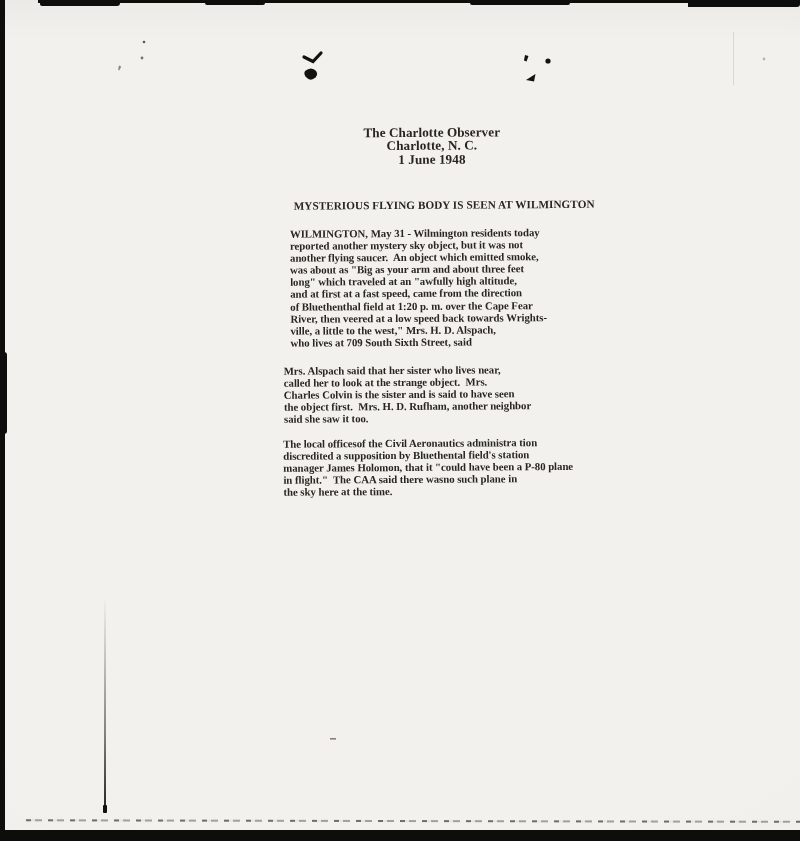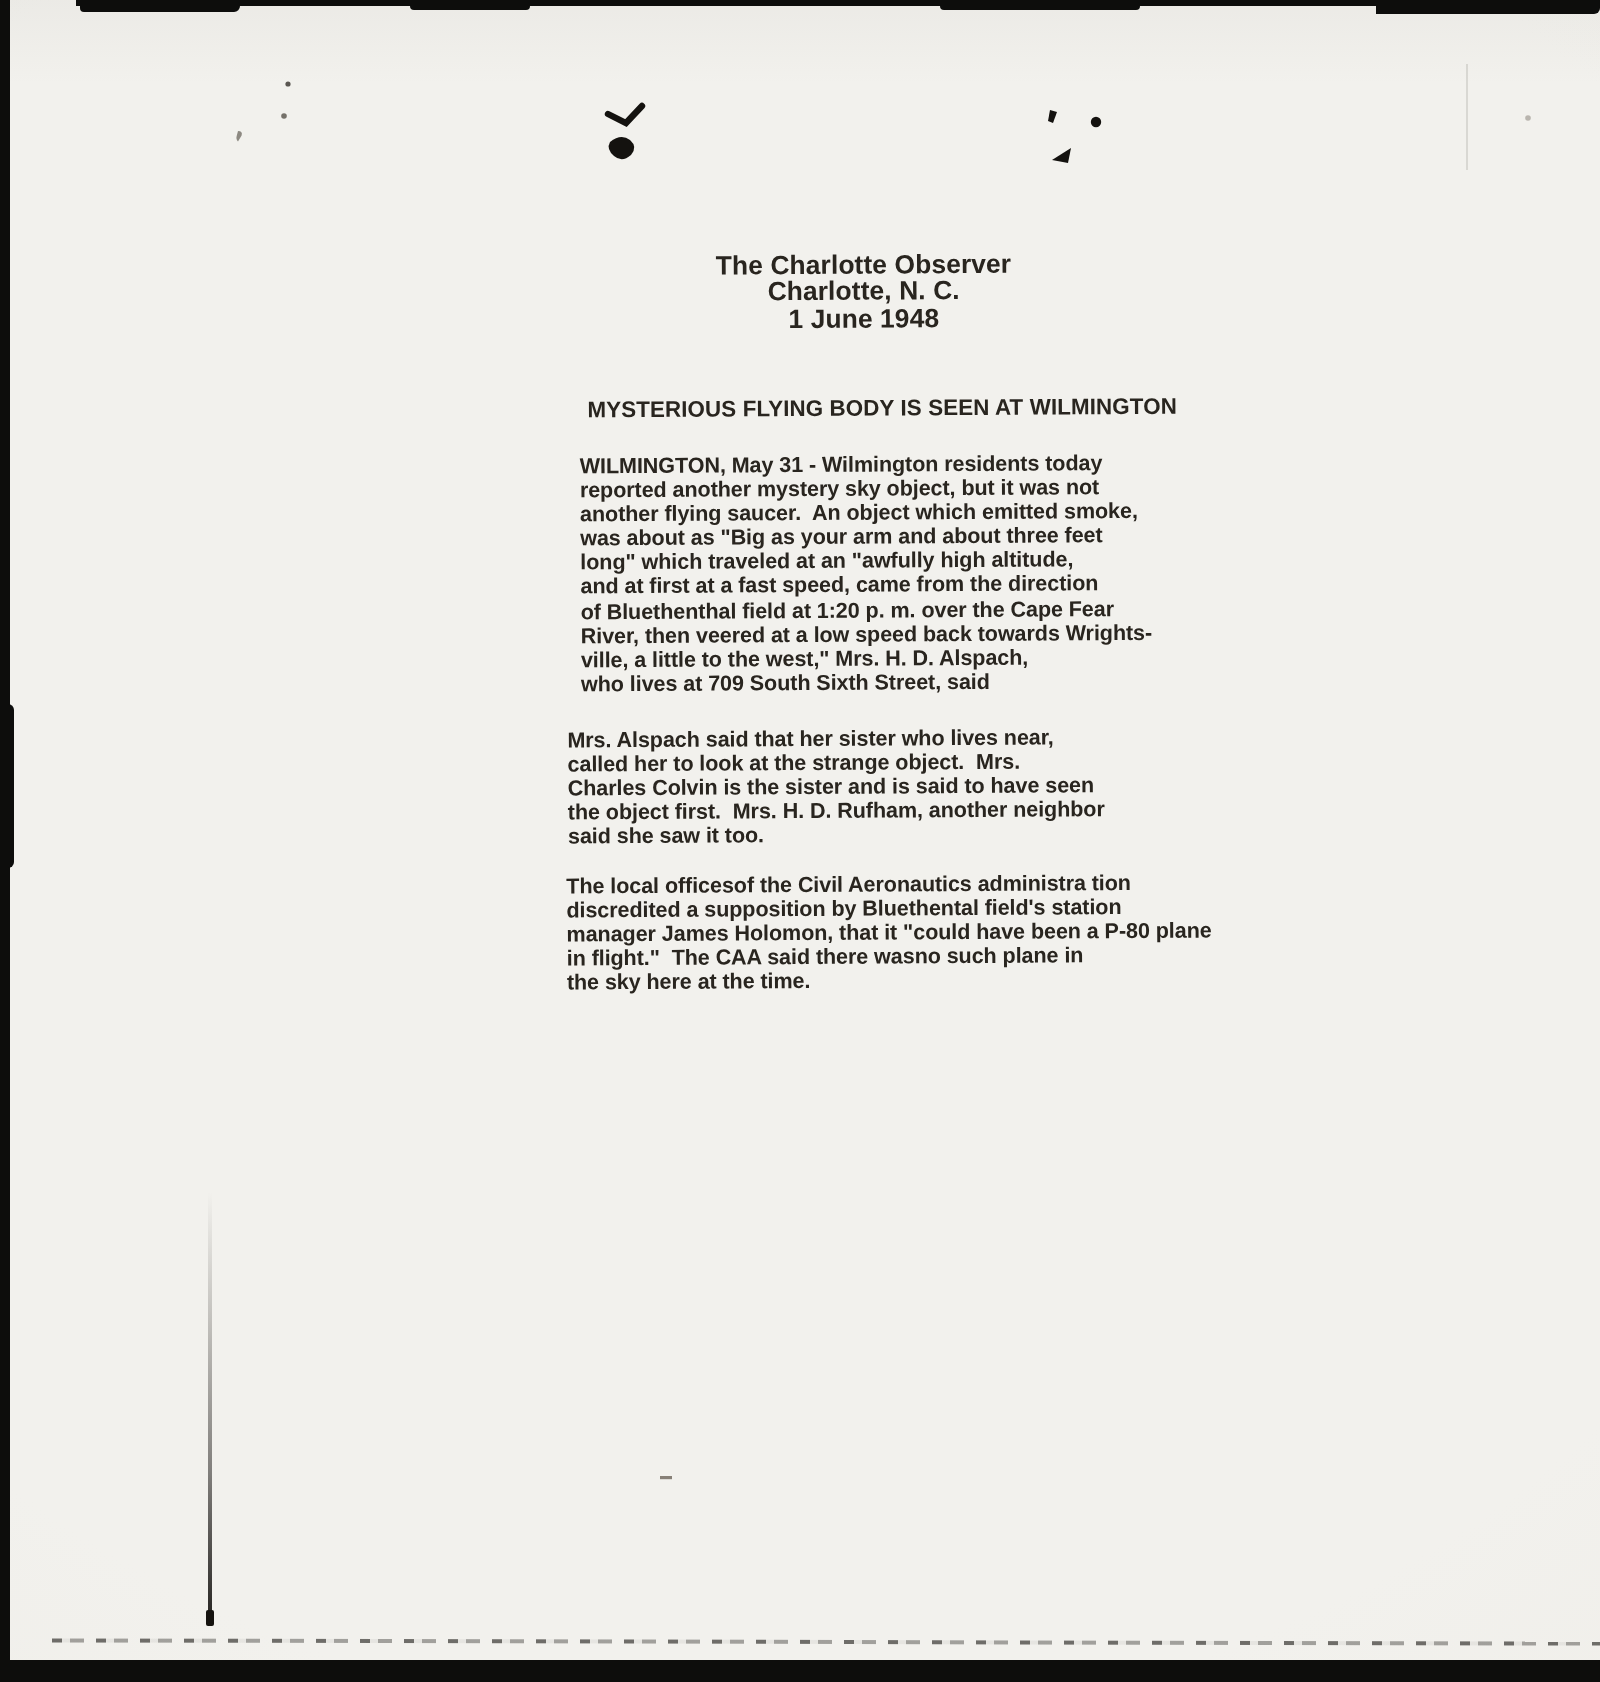--- a/index.html
+++ b/index.html
@@ -1,21 +1,21 @@
 <!DOCTYPE html>
 <html><head>
 <meta charset="utf-8">
 <style>
   html,body { margin:0; padding:0; background:#dddbd6; }
   .scan {
     position:relative; width:800px; height:841px; overflow:hidden;
     background:
       linear-gradient(180deg, rgba(110,105,95,0.05), rgba(110,105,95,0) 5%),
       radial-gradient(130% 105% at 48% 45%, #f2f1ed 55%, #ebe9e3 100%);
-    font-family:Liberation Sans, sans-serif;
+    font-family:Liberation Serif, serif;
   }
   
   .edge-left  { position:absolute; left:0; top:0; width:5px; height:841px; background:#0d0d0c; }
   .edge-left-b{ position:absolute; left:0; top:352px; width:7px; height:82px; background:#0d0d0c; border-radius:0 3px 3px 0; }
   .edge-bottom{ position:absolute; left:0; top:830px; width:800px; height:11px; background:#0d0d0c; }
   .et { position:absolute; top:0; background:#0d0d0c; }
   .et1 { left:38px;  width:762px; height:3px; }
   .et2 { left:40px;  width:80px;  height:6px; border-radius:0 0 3px 2px; }
   .et3 { left:205px; width:60px;  height:5px; border-radius:0 0 2px 2px; }
   .et4 { left:470px; width:100px; height:5px; border-radius:0 0 2px 2px; }

